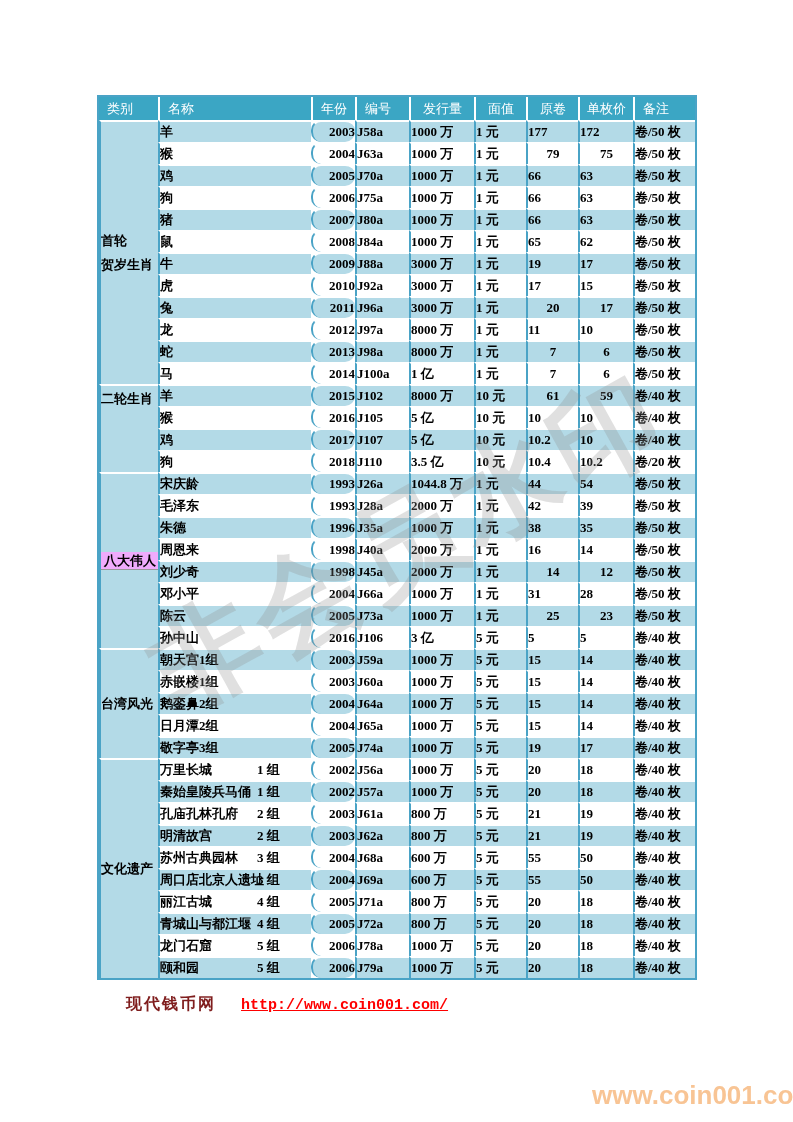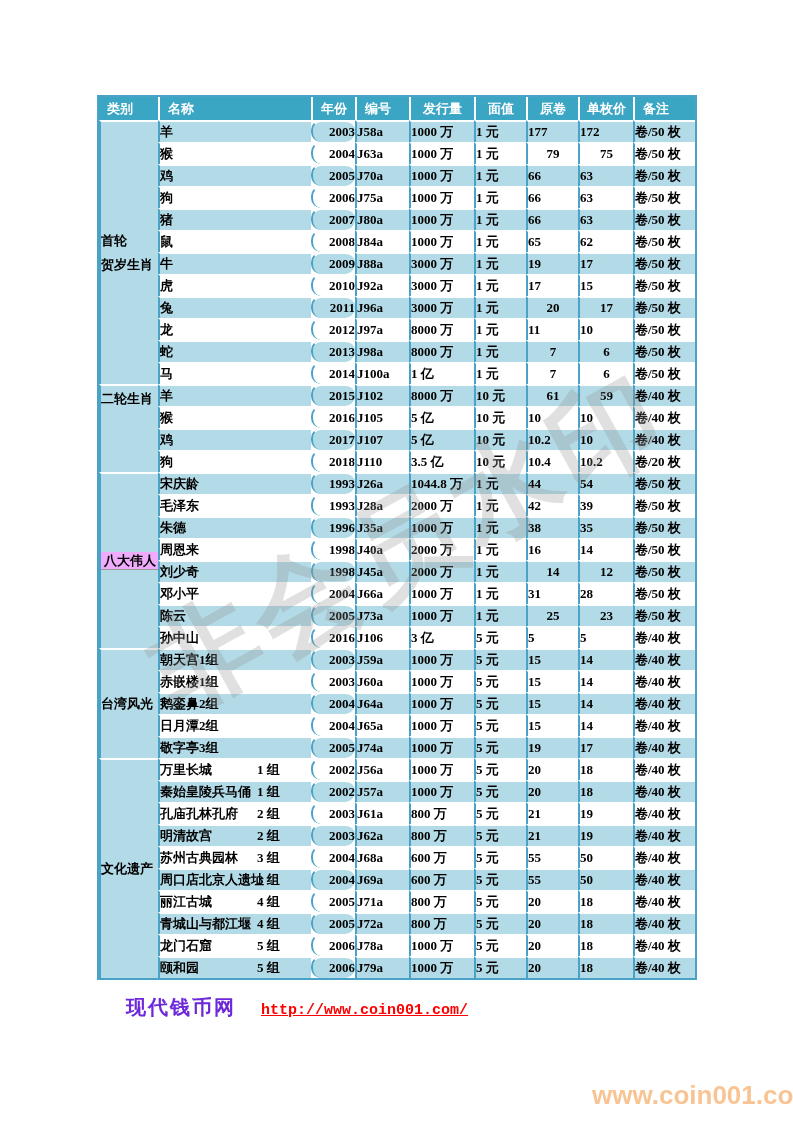--- a/index.html
+++ b/index.html
@@ -2,21 +2,21 @@
 <html style="--header-bg: #3BA6C4; --row-alt: #B3DAE7; --grid: #4AA3C6; --red: #FE0000; --green: #1BA24D; --corner-wm: #F8C494;"><head>
 <meta charset="utf-8">
 <style>
   html,body{margin:0;padding:0;background:#fff;}
   .page{position:relative;width:793px;height:1122px;background:#fff;overflow:hidden;
         font-family:"Liberation Serif","DejaVu Serif",serif;}
   
   table.price{position:absolute;left:97px;top:95px;width:598px;
         border-collapse:separate;border-spacing:0;table-layout:fixed;
         border:2px solid var(--grid,#4AA3C6);z-index:1;}
-  table.price th{background:var(--header-bg,#3BA6C4);color:#fff;font-weight:bold;font-size:13px;
+  table.price th{background:var(--header-bg,#3BA6C4);color:#fff;font-weight:normal;font-size:13px;
         height:23px;box-sizing:border-box;border-left:2px solid #fff;
         text-align:left;padding:0 0 0 8px;white-space:nowrap;margin-left:16px;}
   table.price th.first{border-left:none;}
   table.price th.center{text-align:center;padding-left:0;}
   table.price td{height:22px;box-sizing:border-box;font-size:13px;font-weight:bold;color:#000;
         border-top:2px solid #fff;border-left:2px solid var(--grid,#4AA3C6);
         padding:0;vertical-align:middle;white-space:nowrap;overflow:hidden;}
   tr.row-blue td{background:var(--row-alt,#B3DAE7);}
   tr.row-white td{background:#fff;}
   td.cat{background:var(--row-alt,#B3DAE7) !important;border-left:none;text-align:left;
@@ -35,21 +35,21 @@
   
   .wm-diagonal{position:absolute;left:118px;top:470px;width:580px;text-align:center;
         transform:rotate(-29deg);font-size:108px;font-weight:bold;letter-spacing:6px;
         color:rgba(145,145,145,0.28);white-space:nowrap;z-index:3;pointer-events:none;
         font-family:"Liberation Sans","DejaVu Sans",sans-serif;}
   .wm-corner{position:absolute;left:592px;top:1080px;font-size:26px;font-weight:bold;
         color:var(--corner-wm,#F8C494);font-family:"Liberation Sans","DejaVu Sans",sans-serif;
         white-space:nowrap;z-index:2;}
   
   .footer{position:absolute;left:126px;top:994px;display:flex;align-items:baseline;z-index:2;}
-  .footer .site-name{font-size:20px;font-weight:bold;color:#6d28d9;letter-spacing:2px;}
+  .footer .site-name{font-size:16px;font-weight:bold;color:#7f1d1d;letter-spacing:2px;}
   .footer .site-url{margin-left:25px;font-size:15px;font-weight:bold;color:#FE0000;
         text-decoration:underline;font-family:"Liberation Mono","DejaVu Sans Mono",monospace;}
 </style>
 </head>
 <body>
 
 <div class="page">
 
   <table class="price">
     <colgroup>

